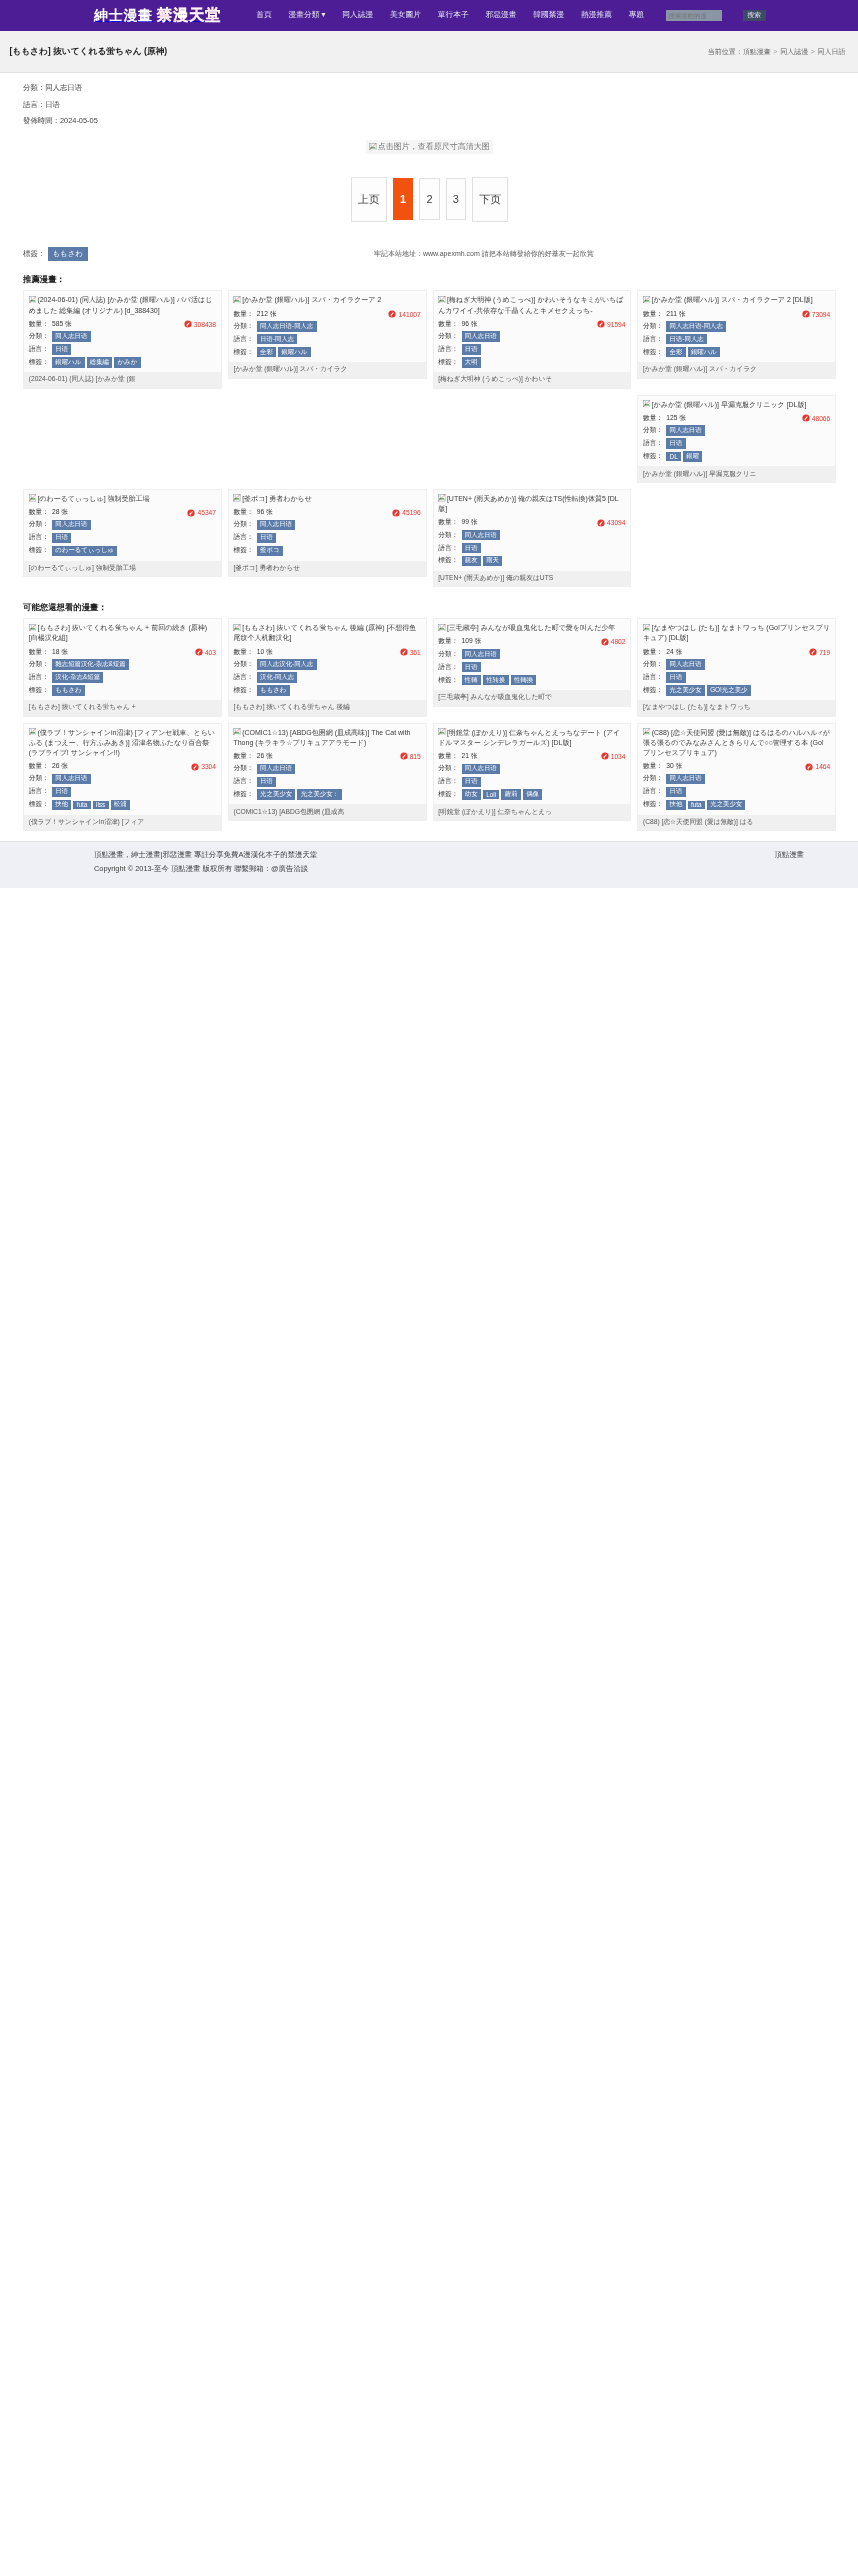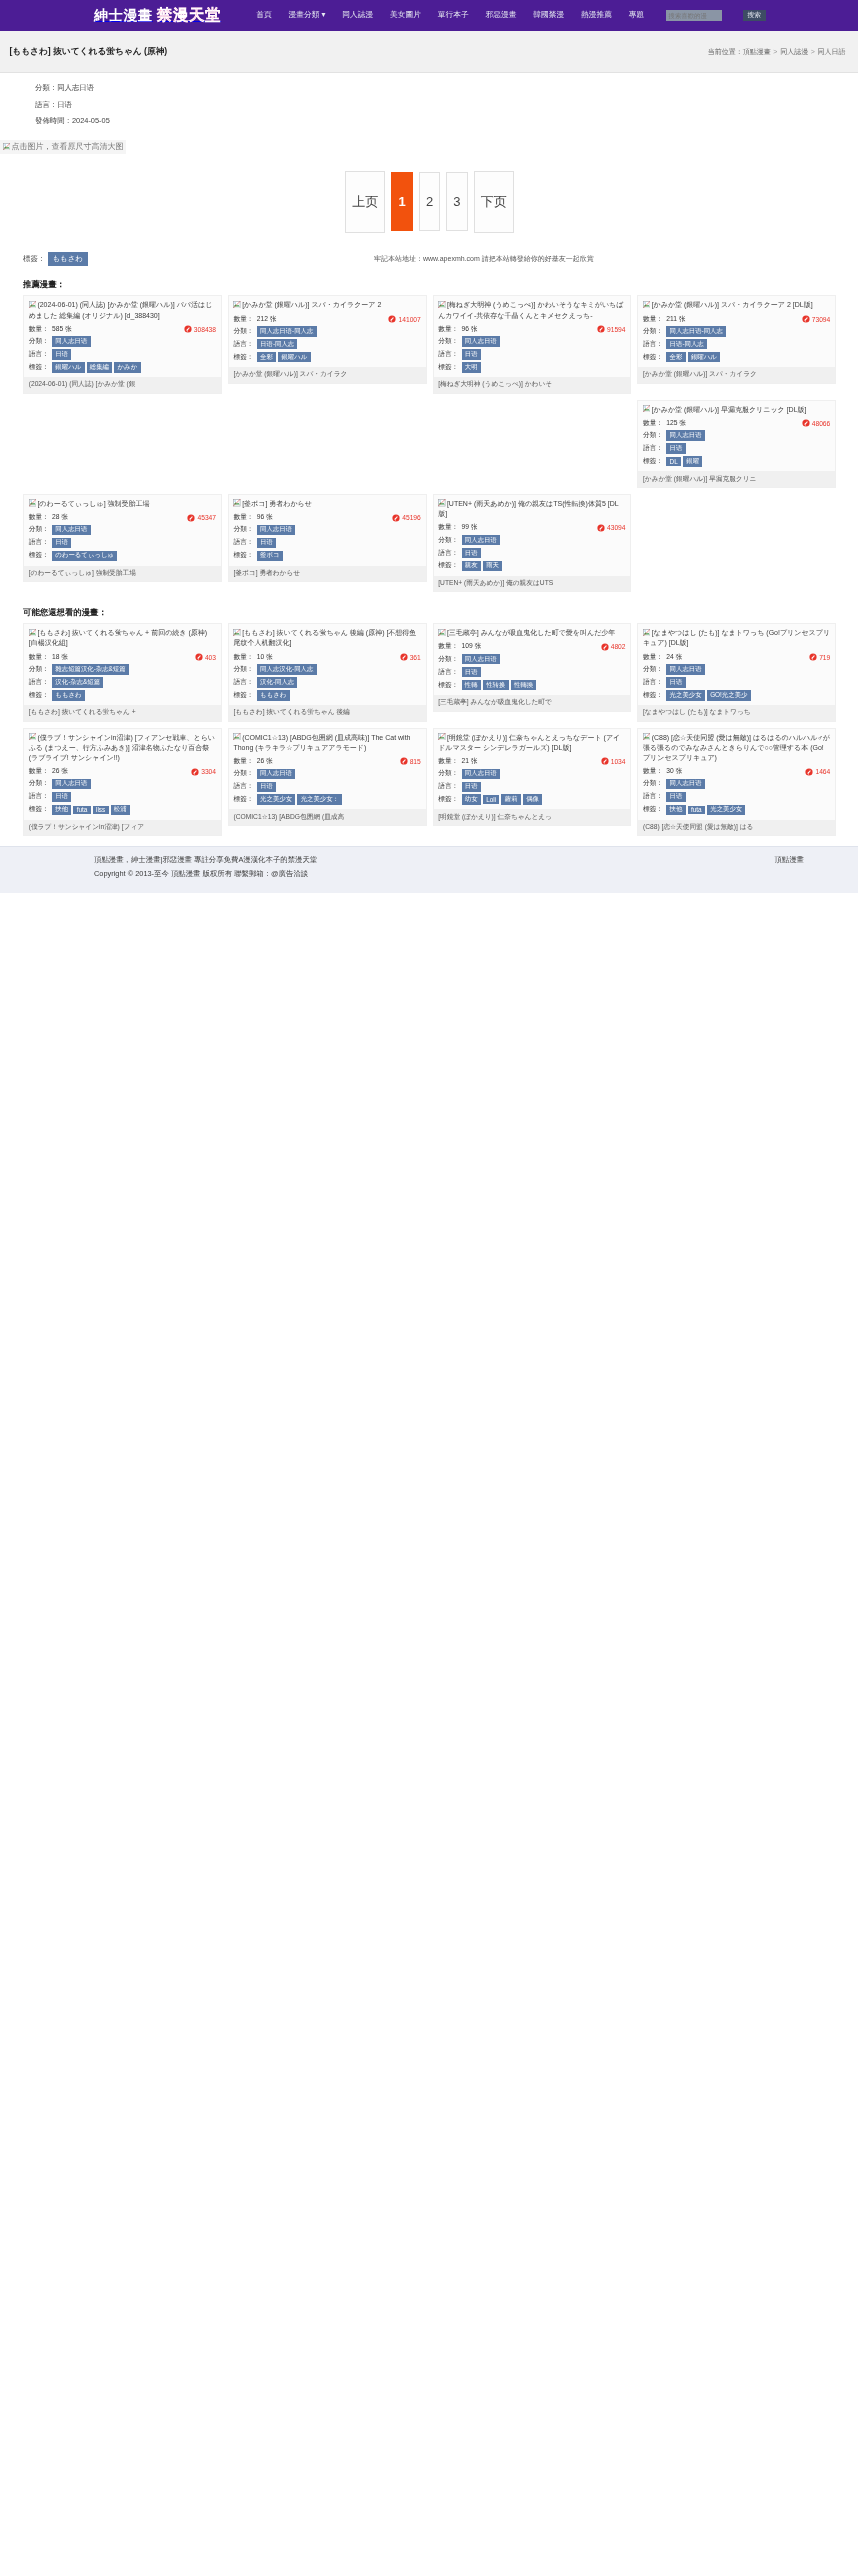--- a/index.html
+++ b/index.html
@@ -86,49 +86,49 @@
     align-items:center;
     justify-content:space-between;
     padding:0 13.4px 0 9.4px;
   }
   .page-title{ font-size:8.7px; font-weight:bold; color:#222; }
   .crumb{ font-size:7px; color:#666; }
   .crumb a{ color:#666; text-decoration:none; }
   .crumb .sep{ margin:0 2.7px; color:#999; }
 
   
-  .meta{ padding:6.7px 0 2.7px 23px;margin-left:12px; }
+  .meta{ padding:6.7px 0 2.7px 23px; }
   .meta-row{ font-size:7.4px; color:#444; padding:3.3px 0; }
 
   
-  .viewer{ text-align:left; padding:8px 0 1.3px;font-family:Liberation Mono, monospace; }
+  .viewer{ text-align:center; padding:8px 0 1.3px;font-family:Liberation Mono, monospace; }
   .broken-img{
     display:inline-block;
     width:7.4px; height:7.4px;
     vertical-align:-0.7px;
     margin-right:1.3px;
   }
   .viewer-hint{
     display:inline-block;
     background:#f5f5f5;
     color:#777;
     font-size:8px;
     padding:1.3px 2.7px;
   }
 
   .pager{ text-align:center; padding:8px 0 4px; }
   .pager a{
     display:inline-block;
     min-width:16px;
-    padding:21px 6px;
-    margin:8px 2px;
+    padding:14px 6px;
+    margin:14px 2px;
     border:0.7px solid #e0e0e0;
     background:#fdfdfd;
     color:#444;
-    font-size:13px;
+    font-size:11px;
     text-decoration:none;
   }
   .pager a.active{
     background:#f2520d;
     border-color:#f2520d;
     color:#fff;
     font-weight:bold;
   }
 
   

